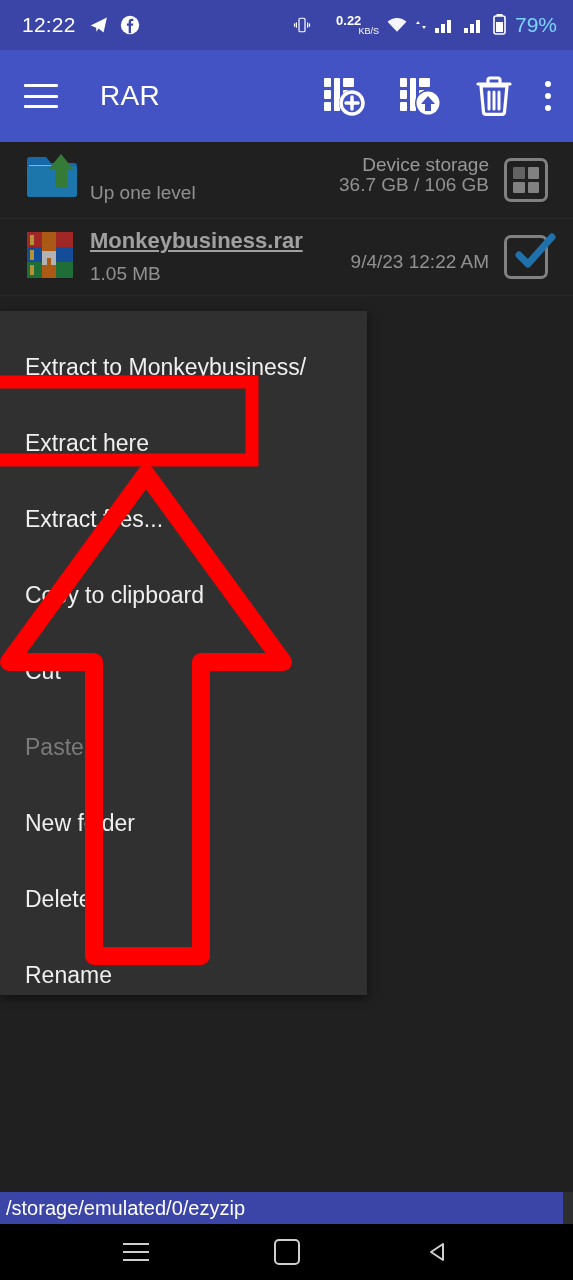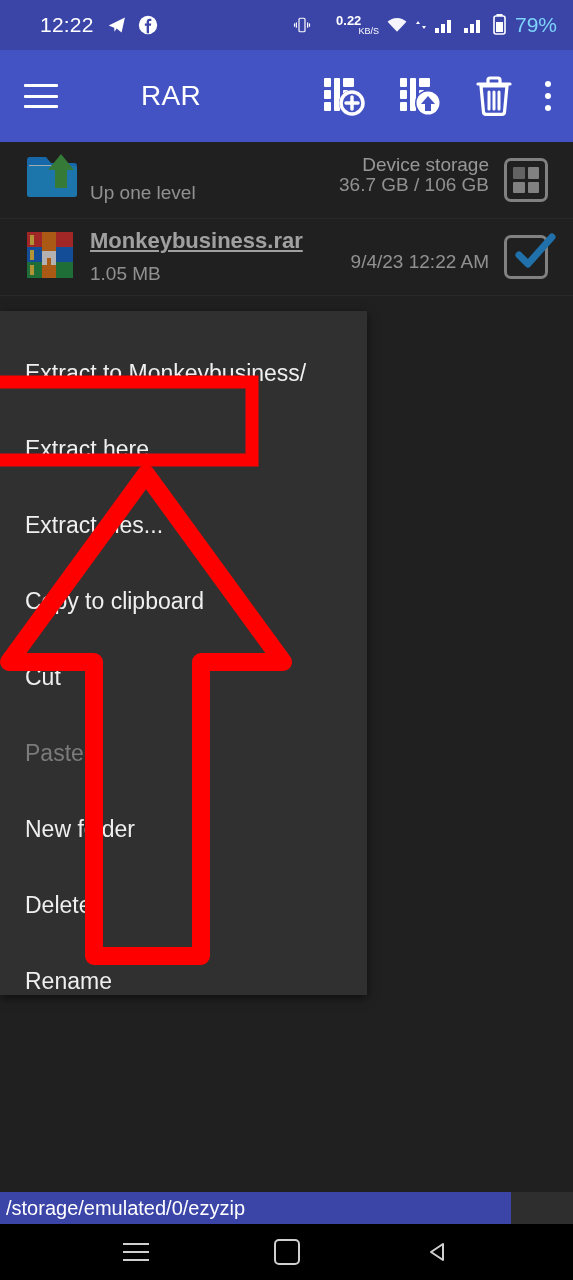--- a/index.html
+++ b/index.html
@@ -21,21 +21,21 @@
   
   .statusbar {
     position: absolute;
     top: 0; left: 0;
     width: 573px;
     height: 50px;
     background: #3b45a8;
     display: flex;
     align-items: center;
     box-sizing: border-box;
-    padding: 0 16px 0 40px;
+    padding: 0 16px 0 22px;
   }
   .sb-clock {
     color: #ffffff;
     font-size: 21px;
     letter-spacing: .2px;
   }
   .sb-left-icons {
     display: flex;
     align-items: center;
     gap: 10px;
@@ -67,21 +67,20 @@
   .appbar {
     position: absolute;
     top: 50px; left: 0;
     width: 573px;
     height: 92px;
     background: #4453c4;
     display: flex;
     align-items: center;
     box-sizing: border-box;
     padding: 0 22px 0 24px;
-    gap: 41px;
   }
   .appbar-title {
     color: #ffffff;
     font-size: 28px;
     margin-left: 42px;
     letter-spacing: .3px;
   }
   .appbar-actions {
     margin-left: auto;
     display: flex;
@@ -188,21 +187,21 @@
   }
   .menu {
     position: absolute;
     left: 0;
     top: 311px;
     width: 367px;
     height: 684px;
     background: #303030;
     box-shadow: 0 3px 10px rgba(0,0,0,.55);
     box-sizing: border-box;
-    padding-top: 24px;
+    padding-top: 18px;
   }
   .menu-item {
     height: 76px;
     display: flex;
     align-items: center;
     padding-left: 25px;
     color: #efefef;
     font-size: 23px;
     box-sizing: border-box;
   }
@@ -214,21 +213,21 @@
     left: 0; top: 0;
     width: 573px; height: 1280px;
     pointer-events: none;
   }
 
   
   .pathbar {
     position: absolute;
     left: 0;
     top: 1192px;
-    width: 511px;
+    width: 563px;
     height: 32px;
     background: #3b45a8;
     display: flex;
     align-items: center;
     padding-left: 6px;
     box-sizing: border-box;
   }
   .pathbar span {
     color: #ffffff;
     font-size: 20px;

